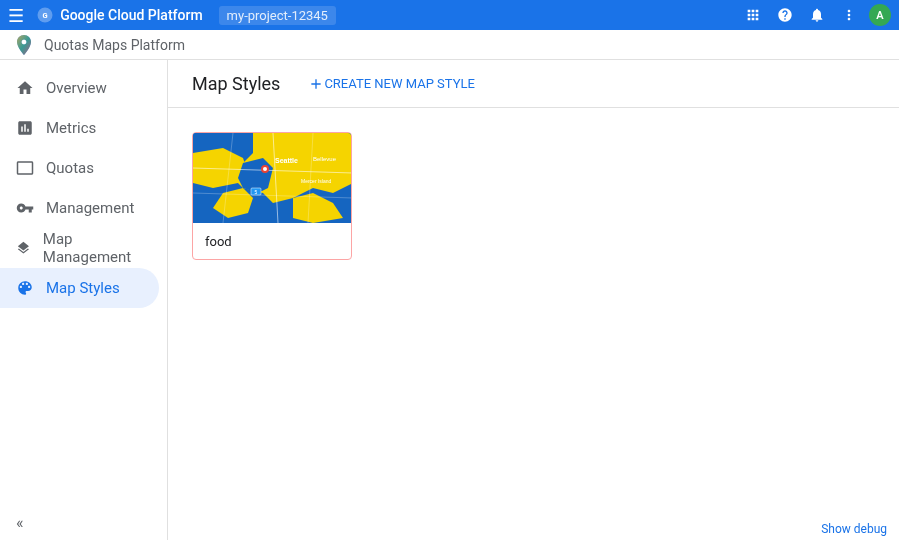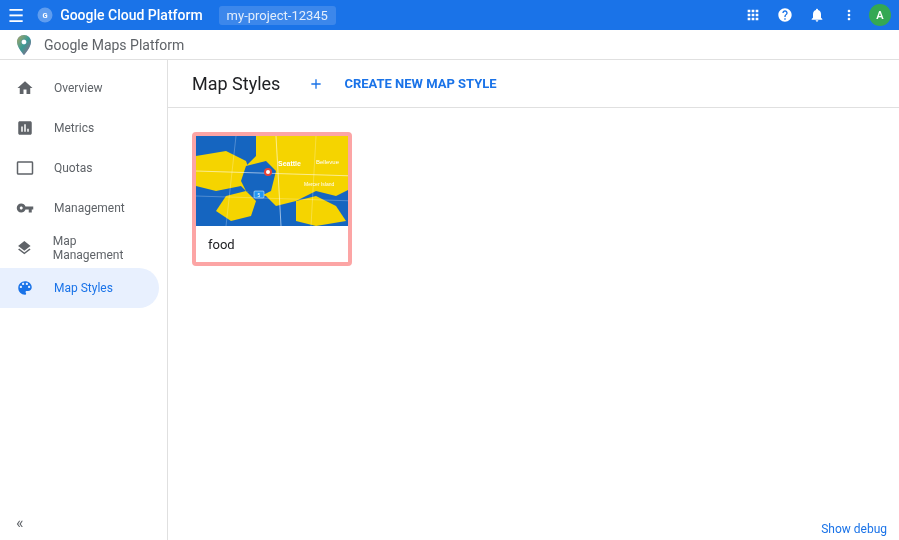--- a/index.html
+++ b/index.html
@@ -72,24 +72,24 @@
       padding-top: 8px;
       overflow-y: auto;
     }
     .sidebar-item {
       display: flex;
       align-items: center;
       padding: 0 16px;
       height: 40px;
       cursor: pointer;
       color: #5f6368;
-      font-size: 12px;
+      font-size: 15px;
       border-radius: 0 20px 20px 0;
       margin-right: 8px;
-      gap: 20px;
+      gap: 12px;
       transition: background 0.15s;
     }
     .sidebar-item.active { background: #e8f0fe; color: #1a73e8; }
     .sidebar-item .icon { font-size: 16px; width: 18px; text-align: center; }
 
     
     .main { flex: 1; padding: 0; overflow-y: auto; background: #fff; position: relative; }
     
     
     .page-header {
@@ -97,36 +97,36 @@
       align-items: center;
       padding: 0 24px;
       height: 48px;
       border-bottom: 1px solid #e0e0e0;
       gap: 16px;
     }
     .page-title { font-size: 18px; color: #202124; font-weight: 400; }
     .create-btn {
       display: flex;
       align-items: center;
-      gap: 20px;
+      gap: 0;
       color: #1a73e8;
       font-size: 13px;
-      font-weight: 700;
+      font-weight: 400;
       cursor: pointer;
       text-decoration: none;
       padding: 6px 12px;
       border-radius: 4px;
       text-align: right;
     }
 
     
     .cards-container { padding: 24px; display: flex; flex-wrap: wrap; gap: 16px; }
     .map-card {
       width: 160px;
-      border: 4px solid #fca5a5;
+      border: 1px solid #fca5a5;
       border-radius: 4px;
       overflow: hidden;
       cursor: pointer;
       background: #fff;
     }
     .map-preview {
       width: 160px;
       height: 90px;
       position: relative;
       overflow: hidden;
@@ -193,21 +193,21 @@
     <path d="M12 2C8.13 2 5 5.13 5 9c0 5.25 7 13 7 13s7-7.75 7-13c0-3.87-3.13-7-7-7zm0 9.5c-1.38 0-2.5-1.12-2.5-2.5s1.12-2.5 2.5-2.5 2.5 1.12 2.5 2.5-1.12 2.5-2.5 2.5z" fill="#4285f4"></path>
     <path d="M12 2C8.13 2 5 5.13 5 9c0 5.25 7 13 7 13s7-7.75 7-13c0-3.87-3.13-7-7-7zm0 9.5c-1.38 0-2.5-1.12-2.5-2.5s1.12-2.5 2.5-2.5 2.5 1.12 2.5 2.5-1.12 2.5-2.5 2.5z" fill="url(#mapsPinGrad)" opacity="0.6"></path>
     <defs>
       <linearGradient id="mapsPinGrad" x1="0" y1="0" x2="1" y2="1">
         <stop offset="0%" stop-color="#fbbc04"></stop>
         <stop offset="50%" stop-color="#34a853"></stop>
         <stop offset="100%" stop-color="#ea4335"></stop>
       </linearGradient>
     </defs>
   </svg>
-  <span class="brand-name">Google Maps Platform</span>
+  <span class="brand-name">Quotas Maps Platform</span>
 </div>
 
 <div class="layout">
 
   <nav class="sidebar">
     <div class="sidebar-item">
       <svg class="icon" width="18" height="18" viewBox="0 0 24 24" fill="#5f6368">
           <path d="M10 20v-6h4v6h5v-8h3L12 3 2 12h3v8z"></path>
         </svg>
       <span>Overview</span>

